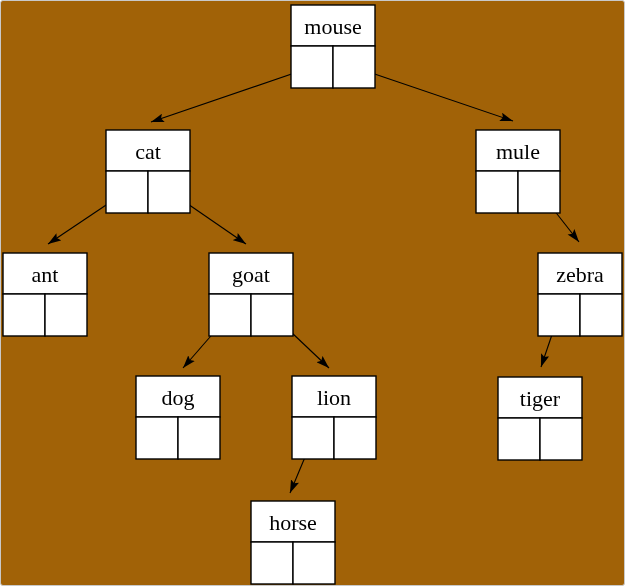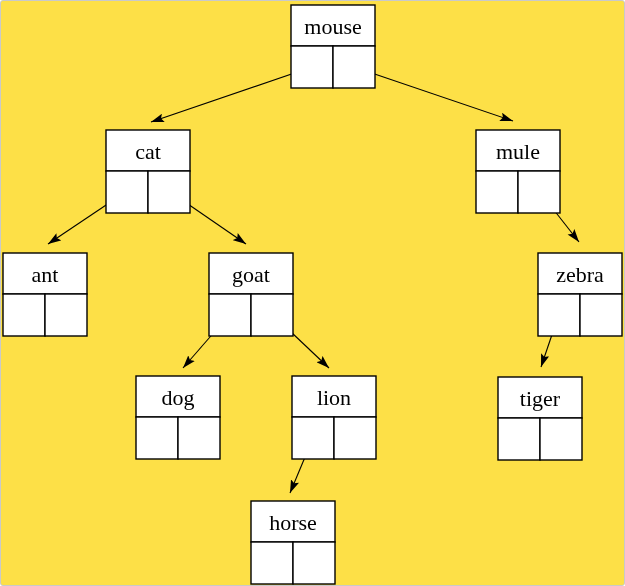--- a/index.html
+++ b/index.html
@@ -4,21 +4,21 @@
 <style>
   html, body {
     margin: 0;
     padding: 0;
     background: #ffffff;
   }
   .page {
     position: relative;
     width: 623px;
     height: 584px;
-    background: #fde047;
+    background: #a16207;
     border: 1px solid #c9c9c9;
     border-radius: 3px;
     overflow: hidden;
   }
   svg {
     display: block;
   }
   .nbox {
     fill: #ffffff;
     stroke: #000000;

